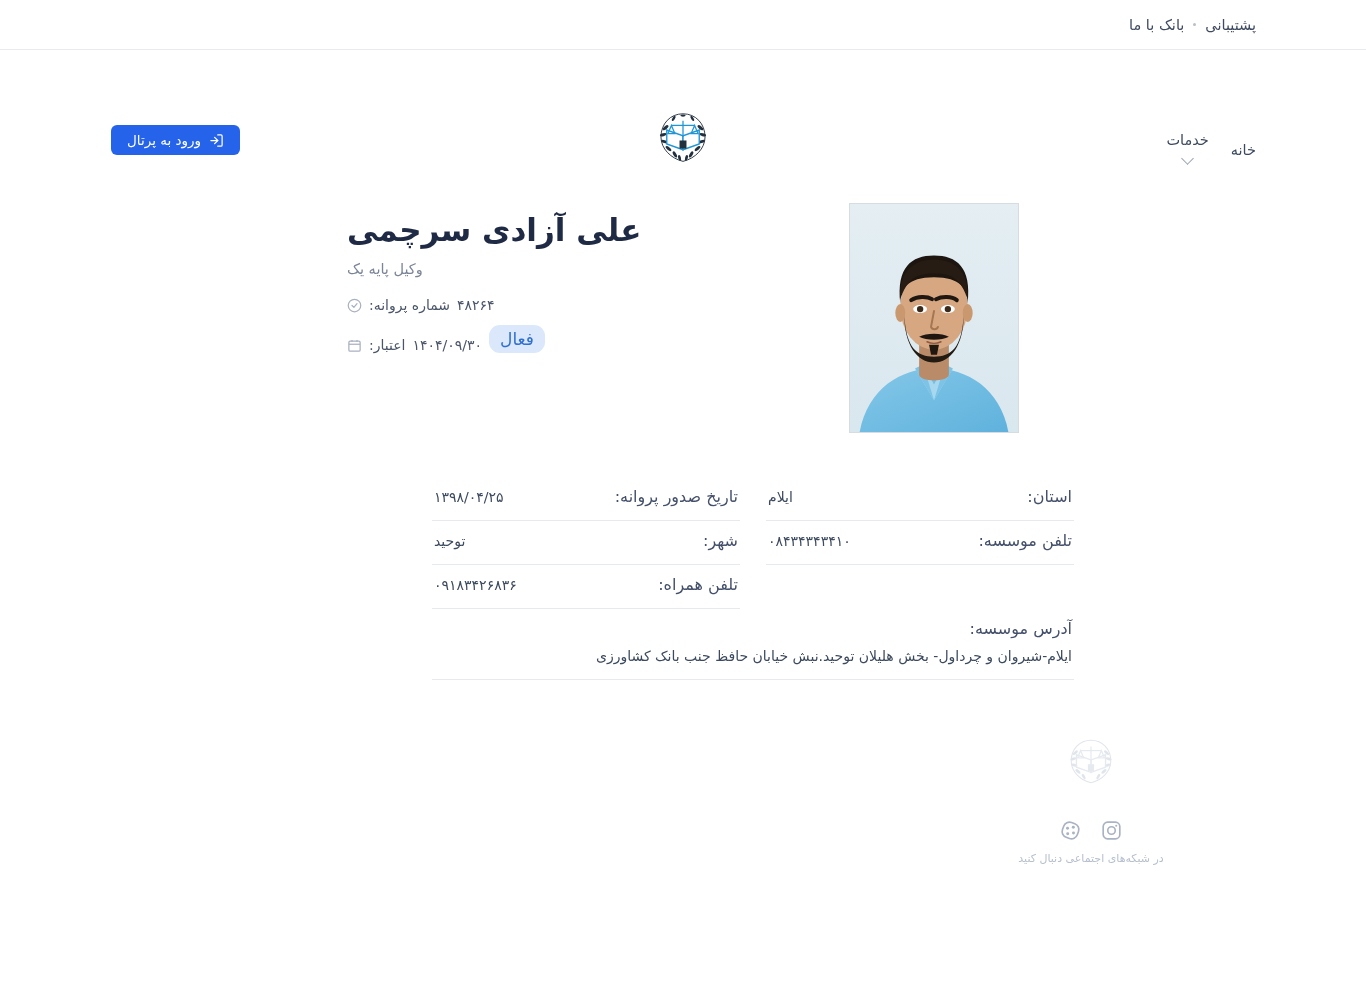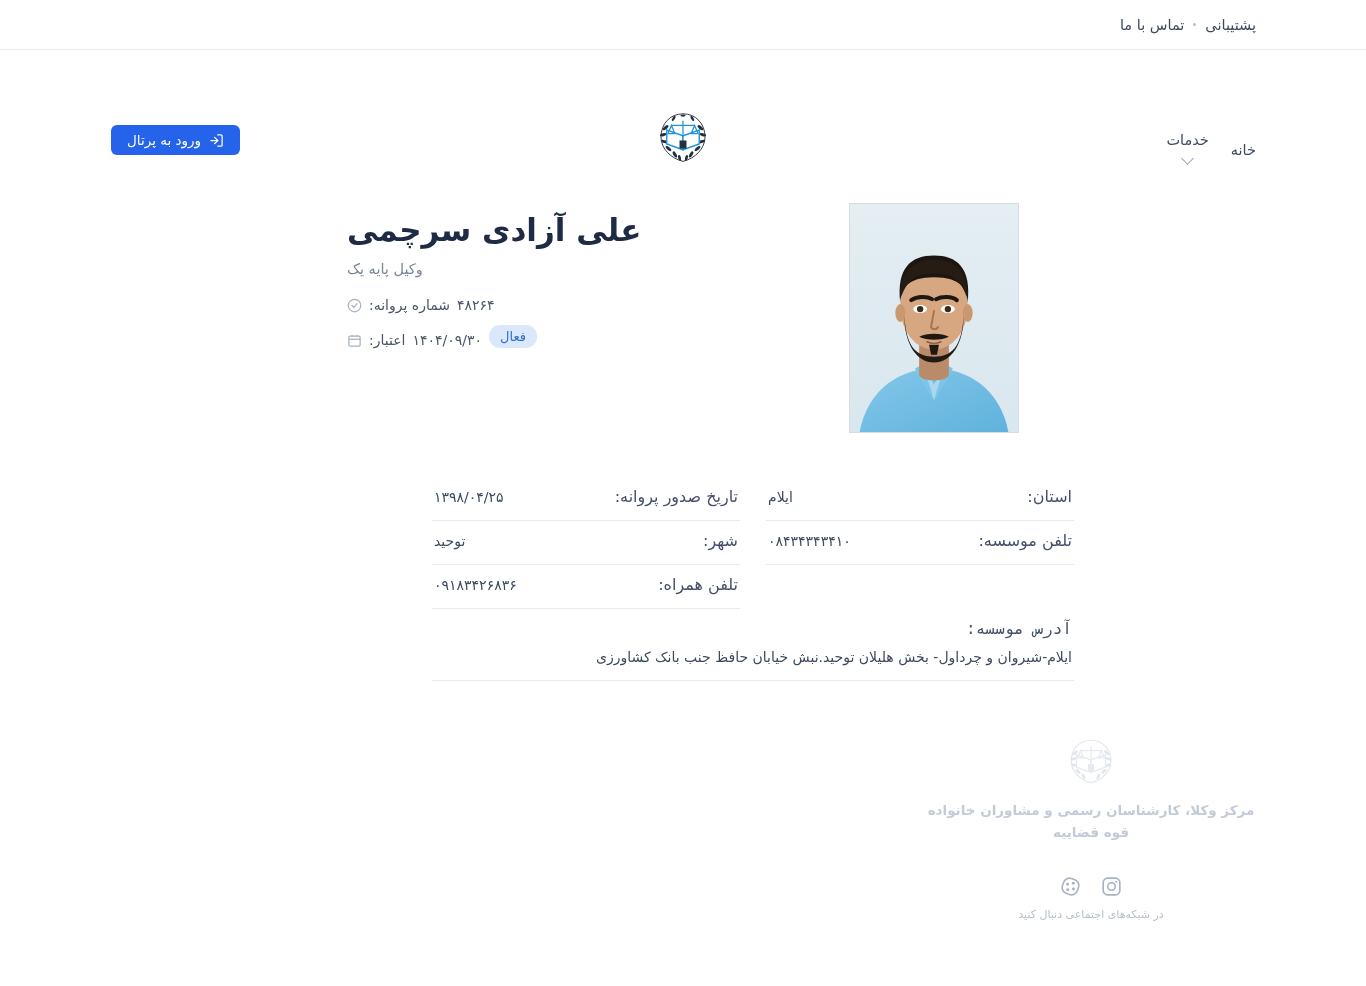--- a/index.html
+++ b/index.html
@@ -156,21 +156,21 @@
   .meta-row.second { margin-top: 12px; }
   .meta-ico {
     width: 15px; height: 15px;
     flex: 0 0 15px;
     color: #a9b1c0;
   }
   .meta-ico svg { display: block; }
   .badge {
     background: #dbe7fb;
     color: #2f6fd0;
-    font-size: 13px;
+    font-size: 17px;
     border-radius: 11px;
     padding: 4px 11px;
     margin-right: 8px;
     white-space: nowrap;
   }
 
   
   .details {
     width: 642px;
     margin: 44px auto 0 auto;
@@ -207,21 +207,21 @@
     text-align: left;
     white-space: nowrap;
   }
   .field-wide {
     grid-column: 1 / span 2;
     display: block;
     border-bottom: 1px solid #e6e9ee;
     padding: 10px 2px 12px 2px;
     text-align: right;
   }
-  .field-wide .f-label { display: block; font-family: Liberation Mono, monospace; }
+  .field-wide .f-label { display: block; }
   .field-wide .f-value {
     display: block;
     margin-top: 7px;
     text-align: right;
     white-space: normal;
     line-height: 1.6;
   }
 
   
   .footer {
@@ -262,21 +262,21 @@
     color: #b6bfcd;
   }
 </style>
 </head>
 <body>
 
 <div class="topbar">
   <div class="topbar-links">
     <a class="topbar-link">پشتیبانی</a>
     <span class="topbar-dot"></span>
-    <a class="topbar-link">تماس با ما</a>
+    <a class="topbar-link">بانک با ما</a>
   </div>
 </div>
 
 <div class="header">
 
   <button class="btn-portal">
     <span>
       <svg width="15" height="15" viewBox="0 0 24 24" fill="none" stroke="#ffffff" stroke-width="2" stroke-linecap="round" stroke-linejoin="round">
         <path d="M14 3h5a2 2 0 0 1 2 2v14a2 2 0 0 1-2 2h-5"></path>
         <polyline points="9 17 14 12 9 7"></polyline>
@@ -487,21 +487,20 @@
       <g stroke="#cfd6e1" stroke-width="2.4" fill="none">
         <line x1="50" y1="22" x2="50" y2="50"></line>
         <line x1="30" y1="30" x2="70" y2="30"></line>
         <path d="M30 30 L24 44 L36 44 Z"></path>
         <path d="M70 30 L64 44 L76 44 Z"></path>
       </g>
       <rect x="44" y="56" width="12" height="14" fill="#cfd6e1"></rect>
     </svg>
   </div>
 
-  <div class="footer-title">مرکز وکلا، کارشناسان رسمی و مشاوران خانواده قوه قضاییه</div>
 
   <div class="socials">
     <a class="social-ico">
       <svg width="21" height="21" viewBox="0 0 24 24" fill="none" stroke="#aab3c2" stroke-width="1.9">
         <rect x="2.5" y="2.5" width="19" height="19" rx="5"></rect>
         <circle cx="12" cy="12" r="4.3"></circle>
         <circle cx="17.4" cy="6.6" r="1.2" fill="#aab3c2" stroke="none"></circle>
       </svg>
     </a>
     <a class="social-ico">

